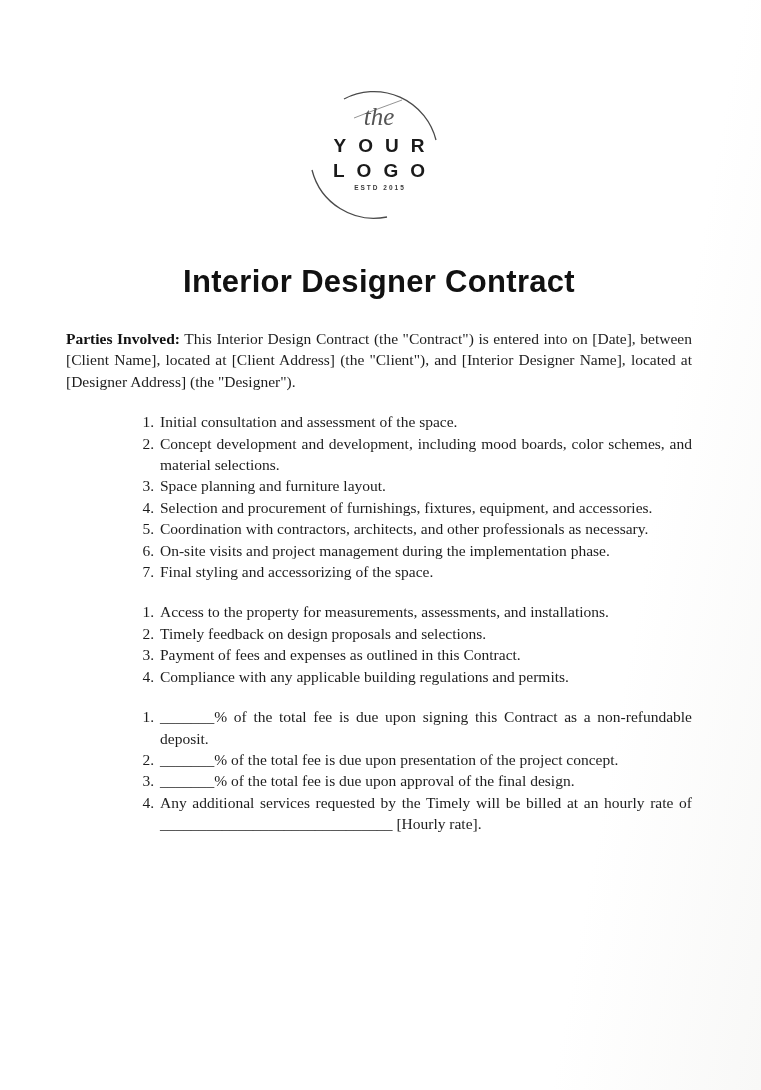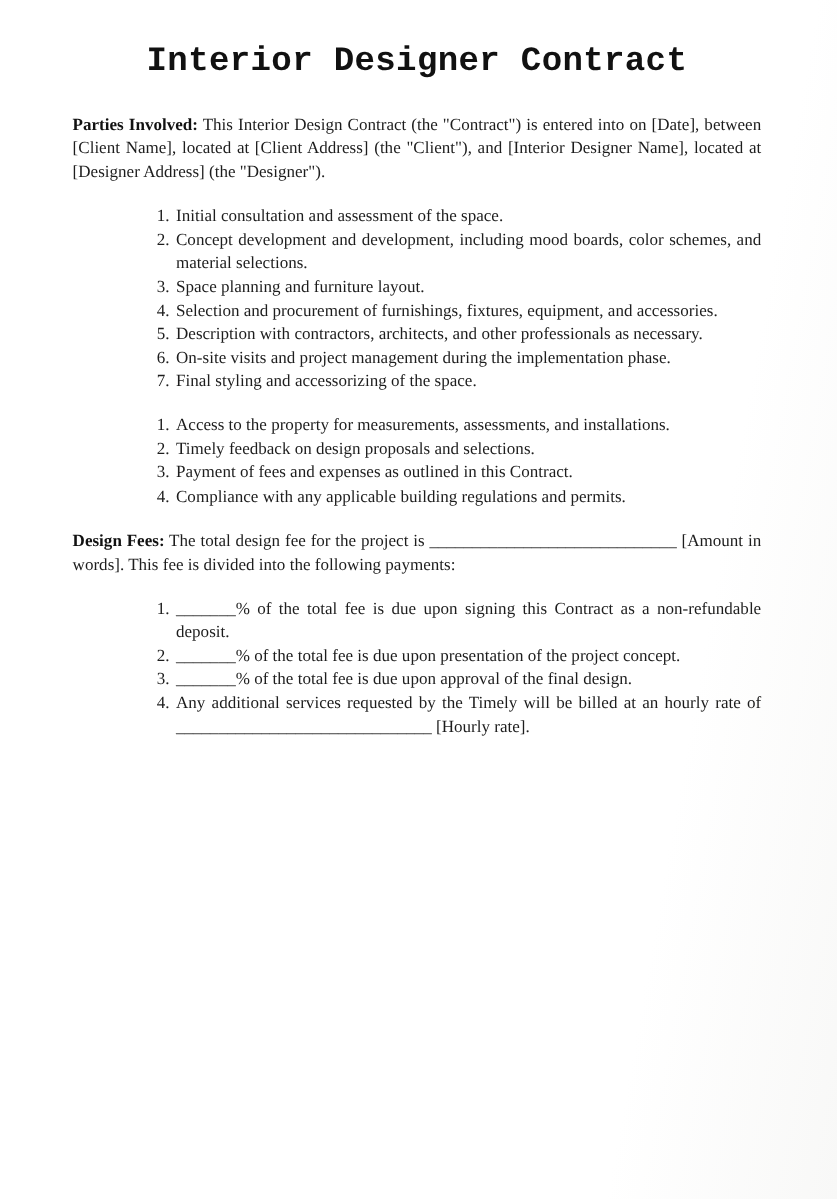--- a/index.html
+++ b/index.html
@@ -22,21 +22,21 @@
   .logo-wrap svg { display: block; }
 
   .doc-title {
     margin: 38px 0 0 0;
     text-align: center;
     font-size: 31px;
     line-height: 38px;
     font-weight: 700;
     letter-spacing: 0.3px;
     color: #111;
-    font-family: Liberation Mono, monospace;
+    font-family: Liberation Sans, sans-serif;
   }
 
   .para {
     font-size: 15.5px;
     line-height: 21.4px;
     text-align: justify;
     margin: 19px 0 0 0;
   }
   .para.first { margin-top: 27px; }
   .para b { color: #111; }
@@ -74,45 +74,55 @@
     letter-spacing: 2px;
     fill: #3a3a3a;
   }
 </style>
 </head>
 <body>
 
 <div class="page">
   <div class="content">
 
+    <div class="logo-wrap">
+      <svg width="190" height="140" viewBox="0 0 190 140" xmlns="http://www.w3.org/2000/svg">
+        <path d="M 60 14 A 64 64 0 0 1 152 55" fill="none" stroke="#4a4a4a" stroke-width="1.3"></path>
+        <path d="M 28 85 A 64 64 0 0 0 103 132" fill="none" stroke="#4a4a4a" stroke-width="1.3"></path>
+        <path d="M 70 33 C 85 27, 102 21, 118 15" fill="none" stroke="#777" stroke-width="0.8"></path>
+        <text x="95" y="40" text-anchor="middle" class="logo-script">the</text>
+        <text x="101" y="67" text-anchor="middle" class="logo-main">YOUR</text>
+        <text x="101" y="92" text-anchor="middle" class="logo-main">LOGO</text>
+        <text x="96" y="105" text-anchor="middle" class="logo-estd">ESTD 2015</text>
+      </svg>
+    </div>
 
     <h1 class="doc-title">Interior Designer Contract</h1>
 
     <p class="para first"><b>Parties Involved:</b> <span>This Interior Design Contract (the "Contract") is entered into on [Date], between [Client Name], located at [Client Address] (the "Client"), and [Interior Designer Name], located at [Designer Address] (the "Designer").</span></p>
 
 
     <ol class="doc-list">
       <li>Initial consultation and assessment of the space.</li>
       <li>Concept development and development, including mood boards, color schemes, and material selections.</li>
       <li>Space planning and furniture layout.</li>
       <li>Selection and procurement of furnishings, fixtures, equipment, and accessories.</li>
-      <li>Description with contractors, architects, and other professionals as necessary.</li>
+      <li>Coordination with contractors, architects, and other professionals as necessary.</li>
       <li>On-site visits and project management during the implementation phase.</li>
       <li>Final styling and accessorizing of the space.</li>
     </ol>
 
 
     <ol class="doc-list">
       <li>Access to the property for measurements, assessments, and installations.</li>
       <li>Timely feedback on design proposals and selections.</li>
       <li>Payment of fees and expenses as outlined in this Contract.</li>
       <li>Compliance with any applicable building regulations and permits.</li>
     </ol>
 
-    <p class="para"><b>Design Fees:</b> <span>The total design fee for the project is _____________________________ [Amount in words]. This fee is divided into the following payments:</span></p>
 
     <ol class="doc-list">
       <li>_______% of the total fee is due upon signing this Contract as a non-refundable deposit.</li>
       <li>_______% of the total fee is due upon presentation of the project concept.</li>
       <li>_______% of the total fee is due upon approval of the final design.</li>
       <li>Any additional services requested by the Timely will be billed at an hourly rate of ______________________________ [Hourly rate].</li>
     </ol>
 
   </div>
 </div>

